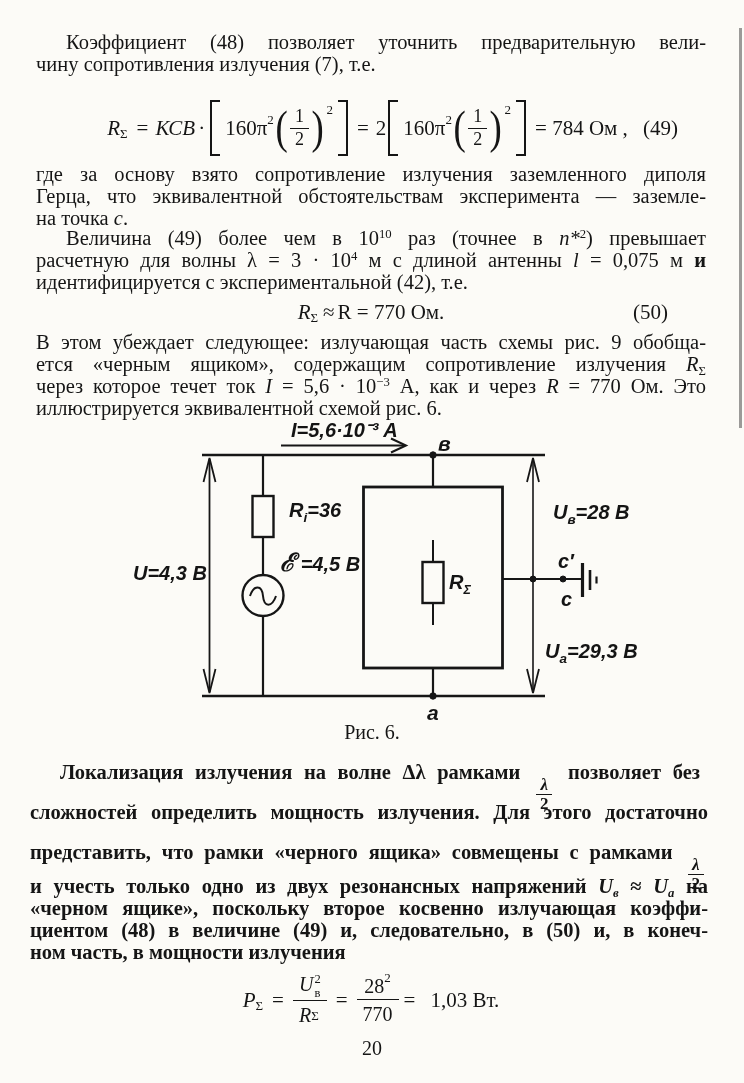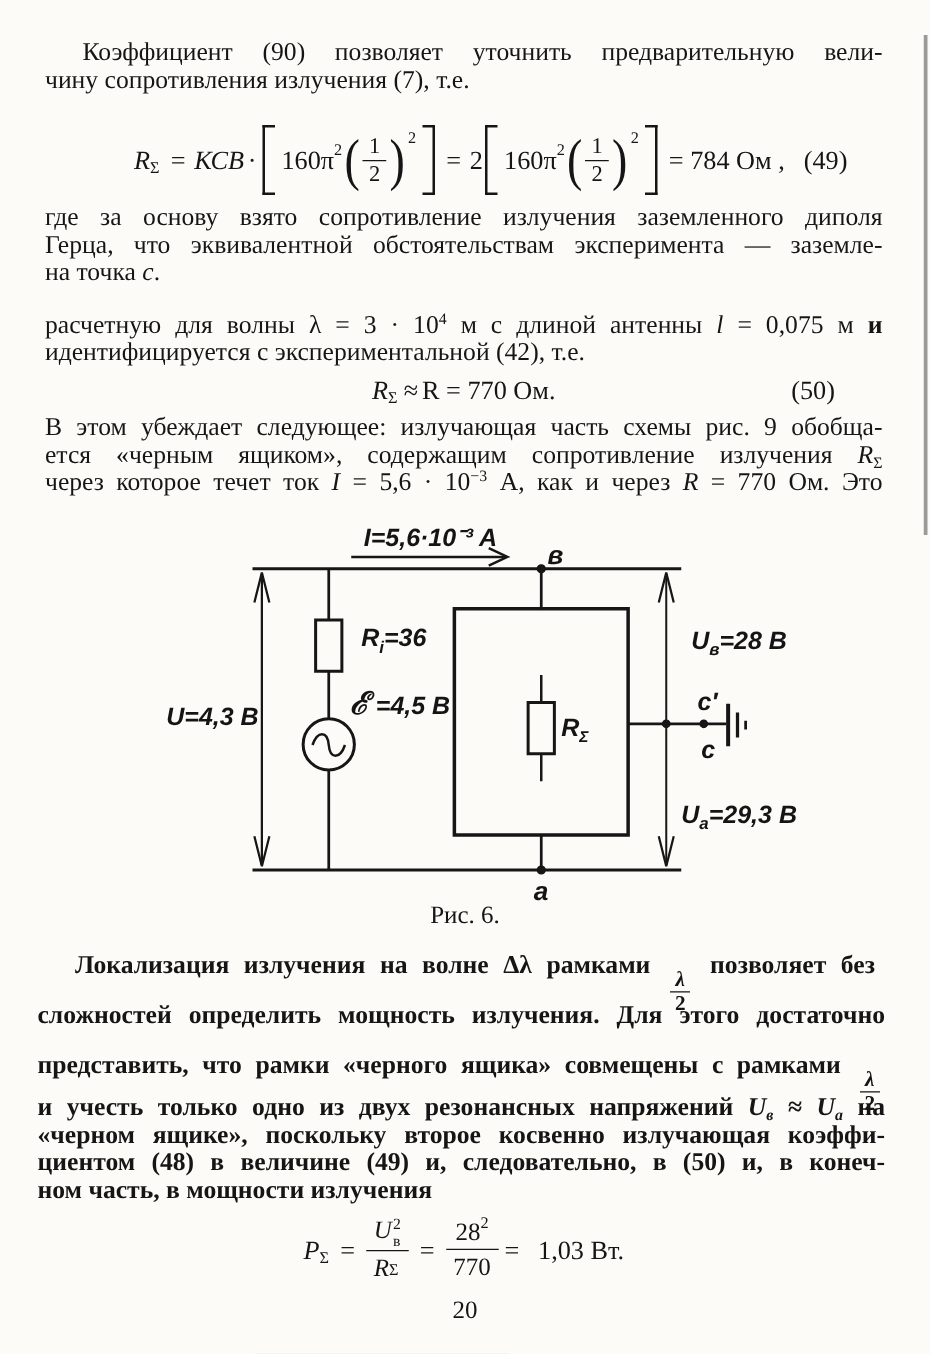--- a/index.html
+++ b/index.html
@@ -59,21 +59,21 @@
   .caption{position:absolute;left:36px;width:672px;text-align:center;font-size:20px;}
   .pagenum{position:absolute;left:0;width:744px;text-align:center;font-size:20px;}
   .edge-artifact{position:absolute;left:739px;top:28px;width:2.5px;height:400px;
                  background:#4a4a4a;opacity:.55;}
 </style>
 </head>
 <body>
 
 <div class="page">
 
-  <div class="tl j ind" style="top:31px">Коэффициент (90) позволяет уточнить предварительную вели-</div>
+  <div class="tl j ind" style="top:31px">Коэффициент (48) позволяет уточнить предварительную вели-</div>
   <div class="tl" style="top:53px">чину сопротивления излучения (7), т.е.</div>
 
   <div class="eq" style="top:92px;height:72px">
     <span class="eqbody">
       <span class="v">R</span>
         <span class="ssub">Σ</span>
       <span class="op">=</span>
       <span class="v">КСВ</span>
       <span class="op tight">·</span>
       <span class="sq l"></span>
@@ -106,36 +106,38 @@
       <span class="sq r"></span>
       <span class="op">= 784 Ом ,</span>
     </span>
     <span class="eqnum">(49)</span>
   </div>
 
   <div class="tl j" style="top:163px">где за основу взято сопротивление излучения заземленного диполя</div>
   <div class="tl j" style="top:185px">Герца, что эквивалентной обстоятельствам эксперимента — заземле-</div>
   <div class="tl" style="top:207px"><span>на точка </span><span class="tk-i">с</span><span>.</span></div>
 
+  <div class="tl j ind" style="top:227px"><span>Величина (49) более чем в 10</span><span class="tk-sup">10</span><span> раз (точнее в </span><span class="tk-i">n*</span><span class="tk-sup">2</span><span>) превышает</span></div>
   <div class="tl j" style="top:249px"><span>расчетную для волны λ = 3 · 10</span><span class="tk-sup">4</span><span> м с длиной антенны </span><span class="tk-i">l</span><span> = 0,075 м </span><span class="tk-b">и</span></div>
   <div class="tl" style="top:271px">идентифицируется с экспериментальной (42), т.е.</div>
 
   <div class="eq" style="top:297px;height:30px">
     <span class="eqbody">
       <span class="v">R</span>
         <span class="ssub">Σ</span>
       <span class="op tight">≈</span>
       <span>R = 770 Ом.</span>
     </span>
     <span class="eqnum" style="right:38px">(50)</span>
   </div>
 
   <div class="tl j" style="top:331px">В этом убеждает следующее: излучающая часть схемы рис. 9 обобща-</div>
   <div class="tl j" style="top:353px"><span>ется «черным ящиком», содержащим сопротивление излучения </span><span class="tk-i">R</span><span class="tk-sub">Σ</span></div>
   <div class="tl j" style="top:375px"><span>через которое течет ток </span><span class="tk-i">I</span><span> = 5,6 · 10</span><span class="tk-sup">−3</span><span> А, как и через </span><span class="tk-i">R</span><span> = 770 Ом. Это</span></div>
+  <div class="tl" style="top:397px">иллюстрируется эквивалентной схемой рис. 6.</div>
 
   <svg class="fig" width="744" height="302" viewBox="0 0 744 302">
 
     <line x1="202" y1="35" x2="545" y2="35" stroke-width="2.4"></line>
     <line x1="202" y1="276" x2="545" y2="276" stroke-width="2.4"></line>
 
     <line x1="209.5" y1="39" x2="209.5" y2="272" stroke-width="1.8"></line>
     <path d="M203.5 62 L209.5 38 L215.5 62" fill="none" stroke-width="1.8"></path>
     <path d="M203.5 249 L209.5 273 L215.5 249" fill="none" stroke-width="1.8"></path>
 

